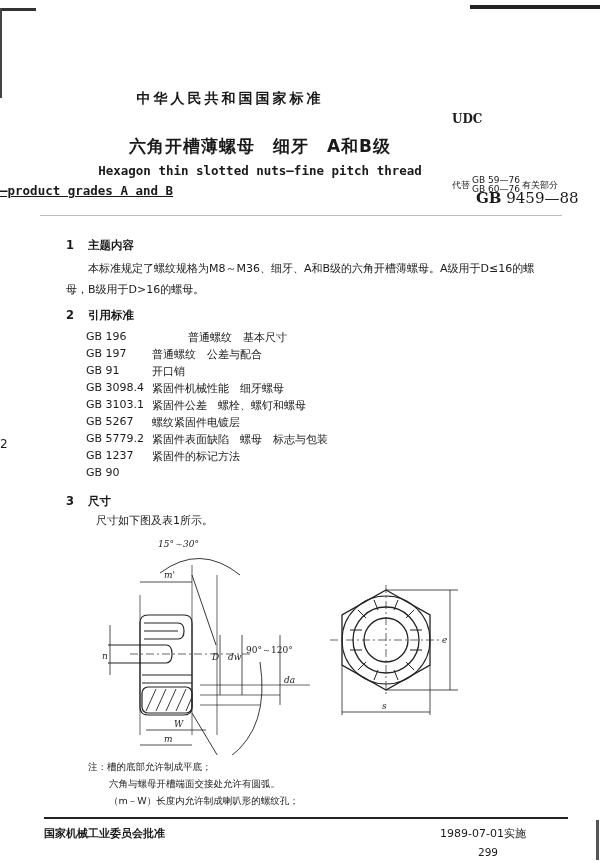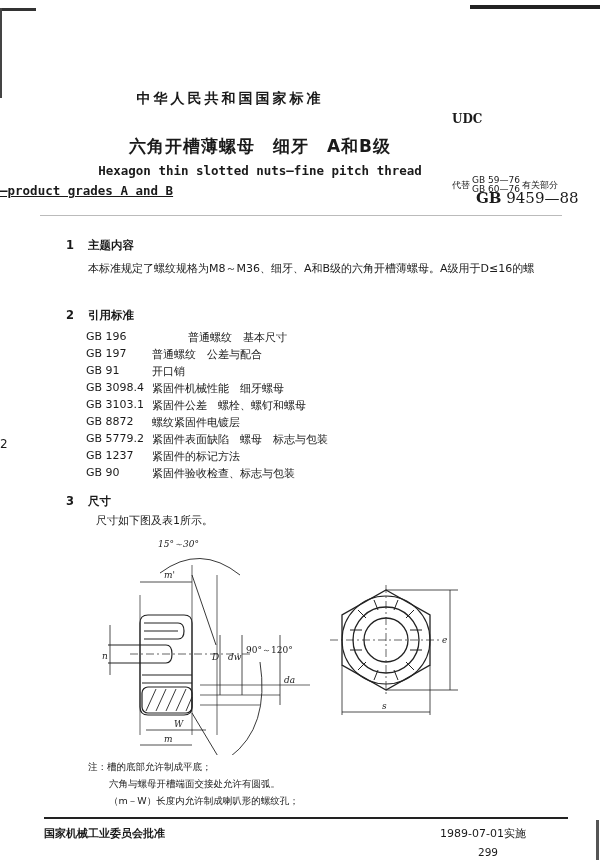--- a/index.html
+++ b/index.html
@@ -63,20 +63,21 @@
   <span>有关部分</span>
 </div>
 
 <div class="abs rule" style="top:215px;"></div>
 
 <div class="abs sec-h" style="left:66px; top:238px;">
   <span class="num">1</span><span>主题内容</span>
 </div>
 <div class="abs para" style="left:66px; top:258px; width:500px;">
   <div style="padding-left:22px;">本标准规定了螺纹规格为M8～M36、细牙、A和B级的六角开槽薄螺母。A级用于D≤16的螺</div>
+  <div>母，B级用于D&gt;16的螺母。</div>
 </div>
 
 <div class="abs sec-h" style="left:66px; top:308px;">
   <span class="num">2</span><span>引用标准</span>
 </div>
 
 <div class="ref-row" style="top:330px;gap:36px;">
     <span class="ref-code">GB 196</span>
     <span>普通螺纹　基本尺寸</span>
   </div>
@@ -90,34 +91,33 @@
   </div>
 <div class="ref-row" style="top:381px;">
     <span class="ref-code">GB 3098.4</span>
     <span>紧固件机械性能　细牙螺母</span>
   </div>
 <div class="ref-row" style="top:398px;">
     <span class="ref-code">GB 3103.1</span>
     <span>紧固件公差　螺栓、螺钉和螺母</span>
   </div>
 <div class="ref-row" style="top:415px;">
-    <span class="ref-code">GB 8872</span>
+    <span class="ref-code">GB 5267</span>
     <span>螺纹紧固件电镀层</span>
   </div>
 <div class="ref-row" style="top:432px;">
     <span class="ref-code">GB 5779.2</span>
     <span>紧固件表面缺陷　螺母　标志与包装</span>
   </div>
 <div class="ref-row" style="top:449px;">
     <span class="ref-code">GB 1237</span>
     <span>紧固件的标记方法</span>
   </div>
 <div class="ref-row" style="top:466px;">
     <span class="ref-code">GB 90</span>
-    <span>紧固件验收检查、标志与包装</span>
   </div>
 
 <div class="abs margin-mark">2</div>
 
 <div class="abs sec-h" style="left:66px; top:494px;">
   <span class="num">3</span><span>尺寸</span>
 </div>
 <div class="abs para" style="left:88px; top:510px;margin-left:8px;">尺寸如下图及表1所示。</div>
 
 <svg class="abs" style="left:80px; top:535px;" width="230" height="220" viewBox="0 0 230 220">

